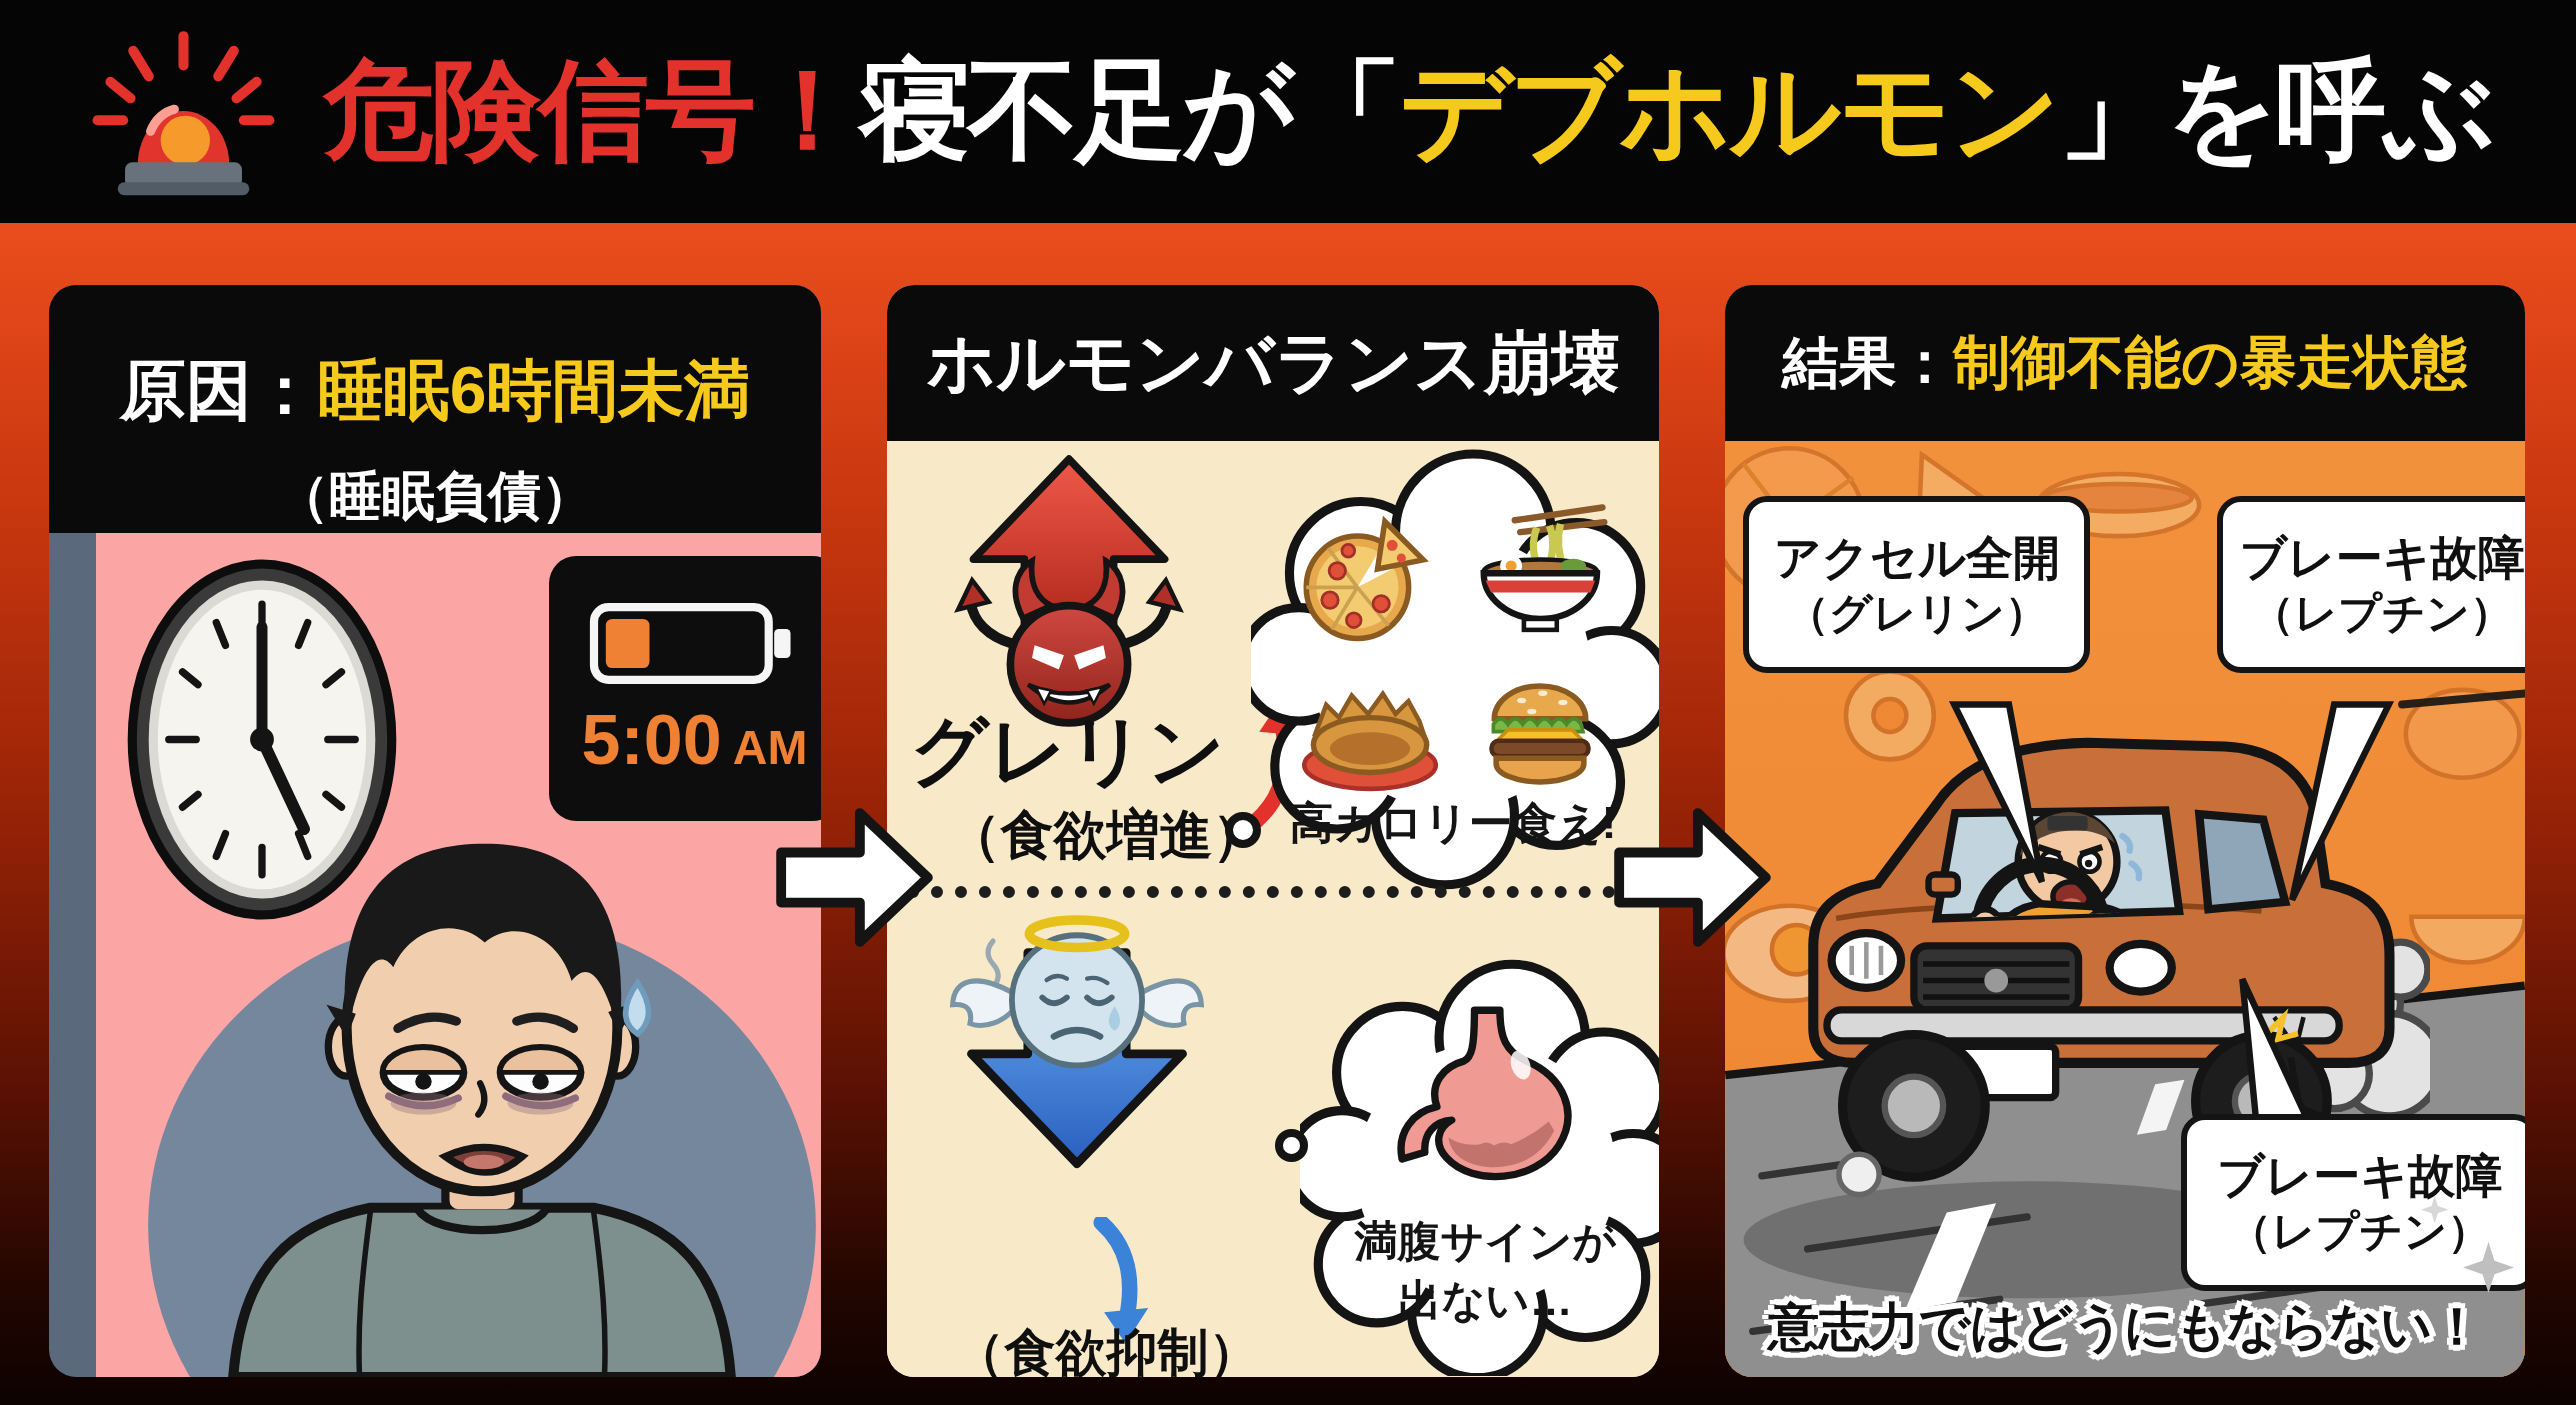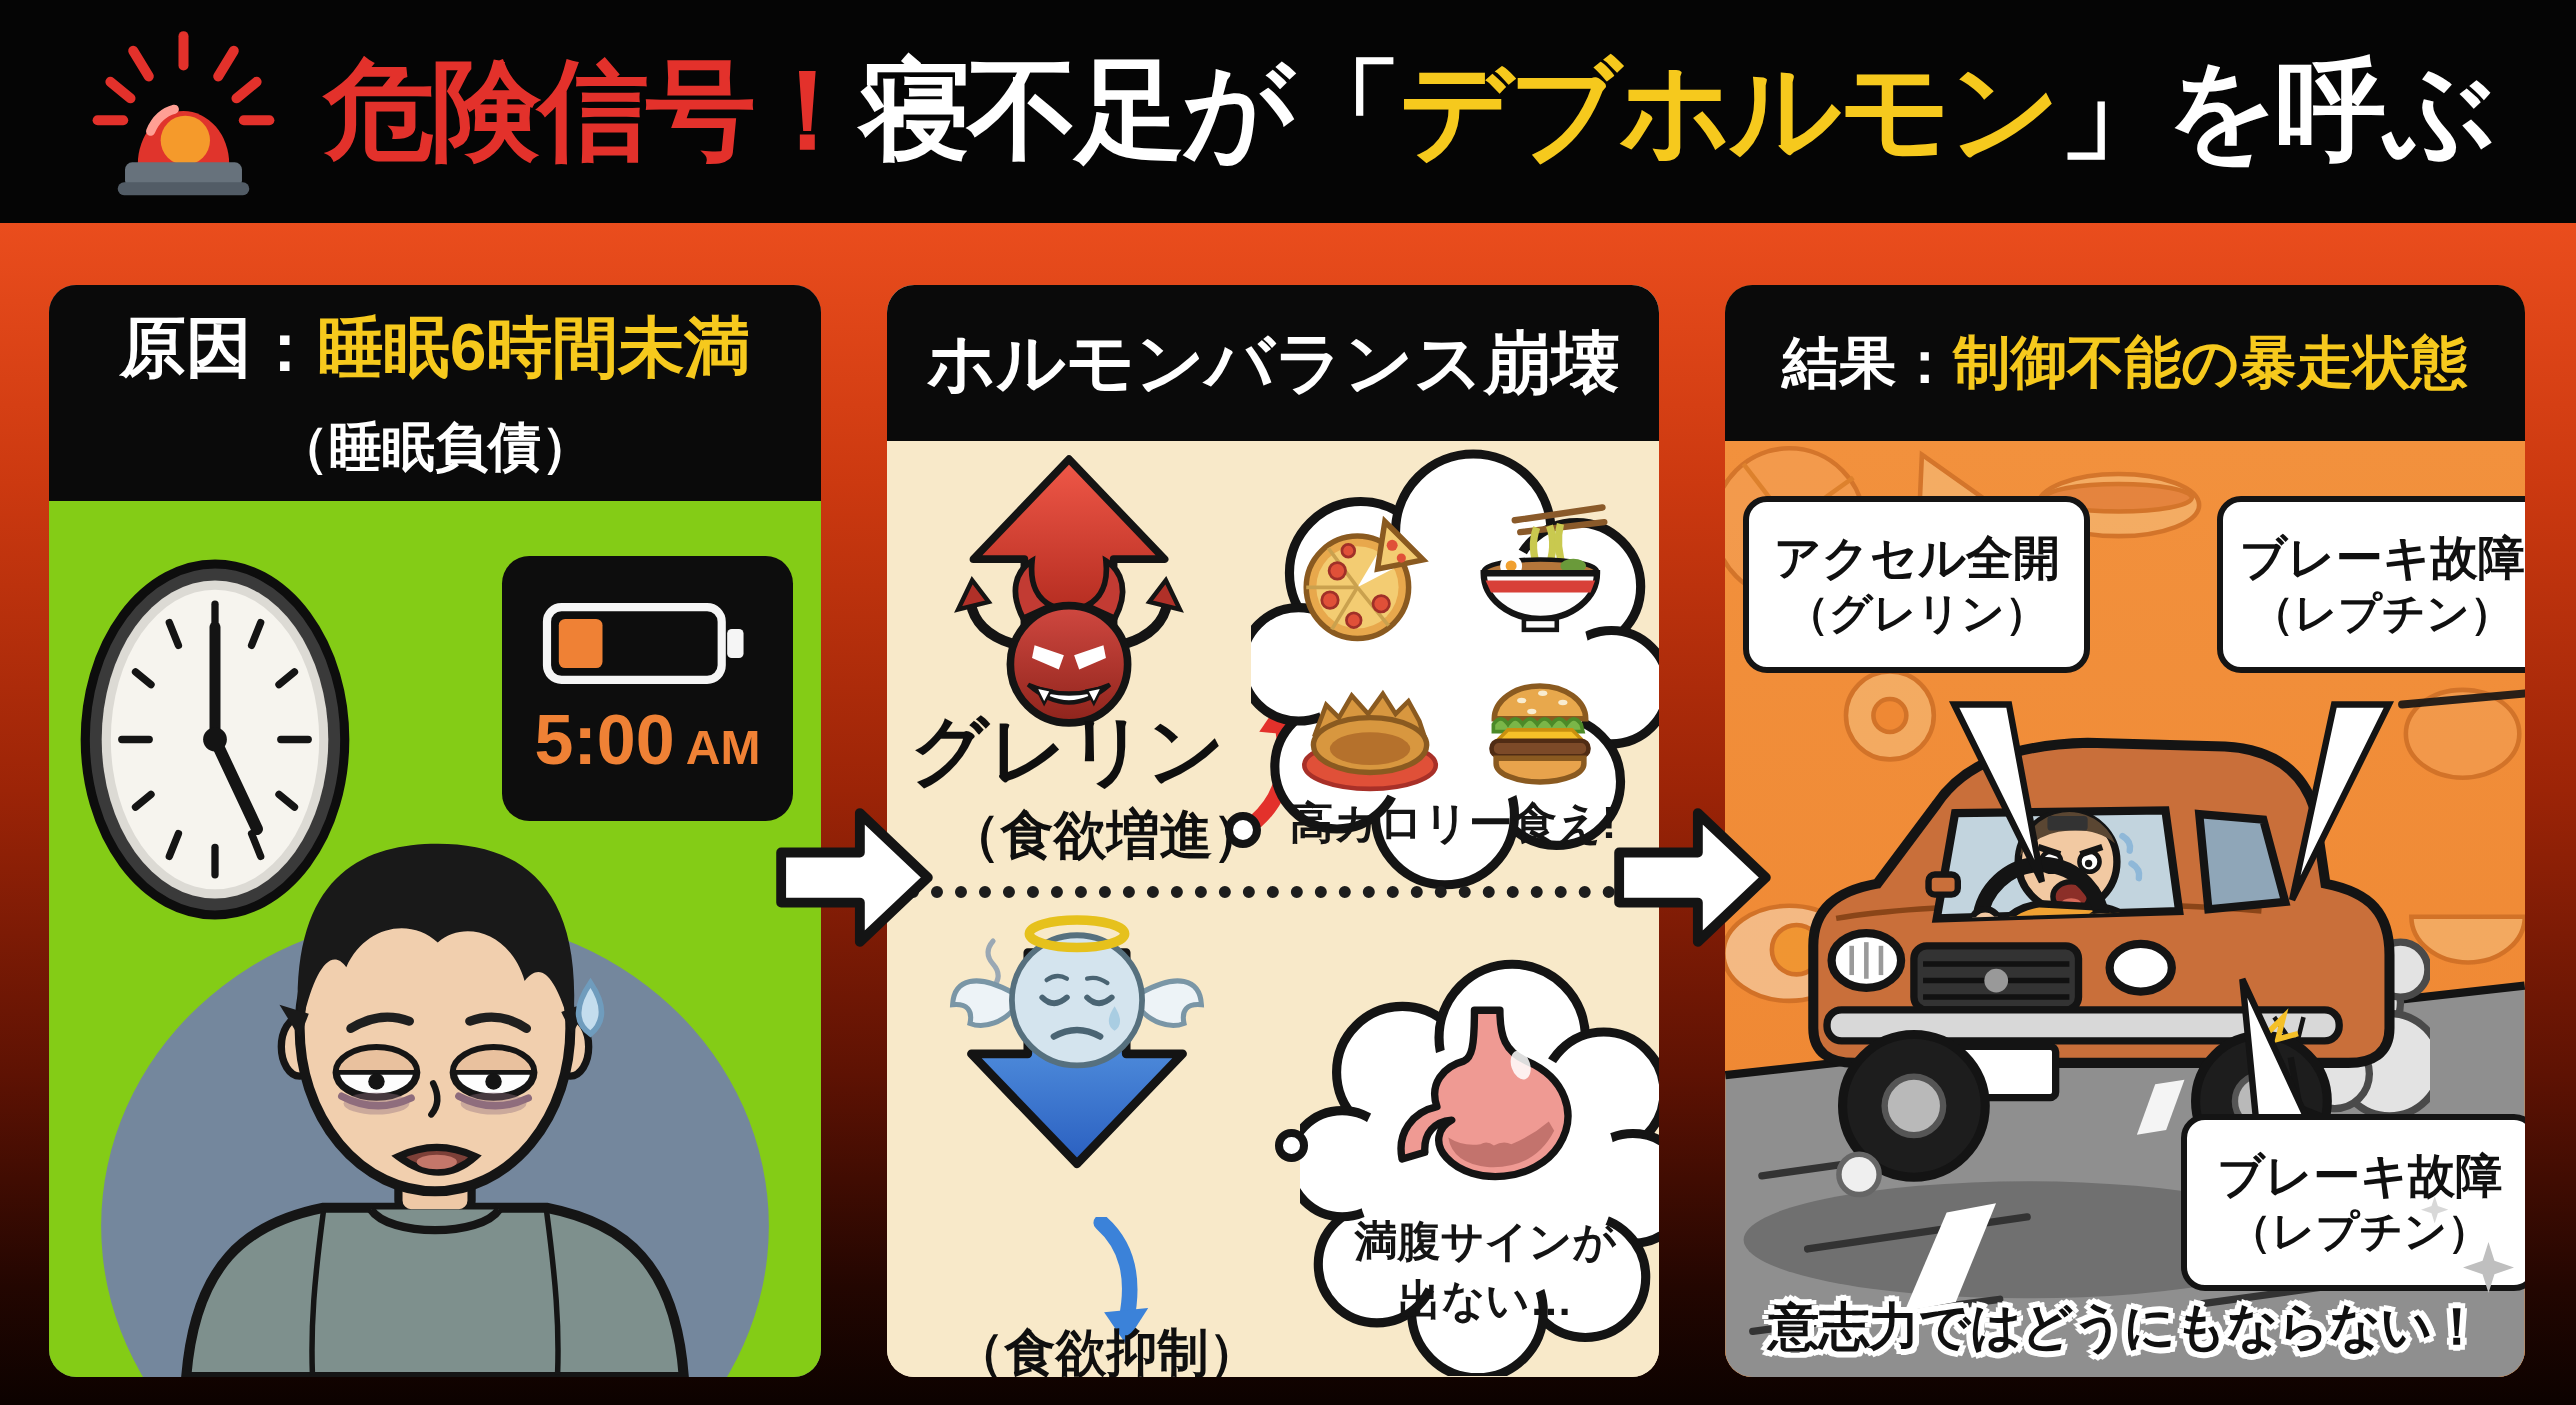--- a/index.html
+++ b/index.html
@@ -15,28 +15,28 @@
   
   .canvas{position:absolute;top:223px;left:0;width:2576px;height:1182px;
     background:linear-gradient(180deg,#ea4d1d 0%,#cc3910 22%,#9c2407 48%,#5e1203 72%,#230601 90%,#0c0200 100%);}
 
   .panel{position:absolute;border-radius:27.4px;overflow:hidden;}
   .panel-head{position:absolute;top:0;left:0;right:0;background:#0a0a0a;color:#fff;
     display:flex;flex-direction:column;align-items:center;justify-content:center;font-weight:900;z-index:4;}
   .panel-cause{left:49px;top:62px;width:772px;height:1092px;background:#5a6a7c;}
   .panel-hormone{left:887px;top:62px;width:772px;height:1092px;background:#f8e9c9;}
   .panel-result{left:1725px;top:62px;width:800px;height:1092px;background:#ef8a33;}
-  .panel-cause .panel-head{height:216px;gap:19px;}
+  .panel-cause .panel-head{height:248px;gap:25px;justify-content:flex-end;}
   .panel-cause .line1{font-size:66px;}
   .panel-cause .line2{font-size:53px;}
   .panel-hormone .panel-head{height:156px;font-size:68px;}
   .panel-result .panel-head{height:156px;font-size:57px;flex-direction:row;}
 
   .p-body{position:absolute;left:0;right:0;bottom:0;}
-  .p1-body{top:216px;background:#84cc16;}
+  .p1-body{top:216px;background:#fca5a5;margin-left:47px;}
   .p2-body{top:156px;background:#f8e9c9;}
   .p3-body{top:156px;background:linear-gradient(180deg,#f2913d,#ee8530);}
 
   
   .clock{position:absolute;left:25.6px;top:53px;}
   .battery-card{position:absolute;left:453px;top:55px;width:291px;height:265px;background:#0d0d0d;
     border-radius:27.4px;display:flex;flex-direction:column;align-items:center;justify-content:center;gap:11px;}
   .battery-time{display:flex;align-items:baseline;gap:11px;color:#ef8135;font-weight:800;}
   .battery-time .val{font-size:70px;}
   .battery-time .mer{font-size:48px;}

